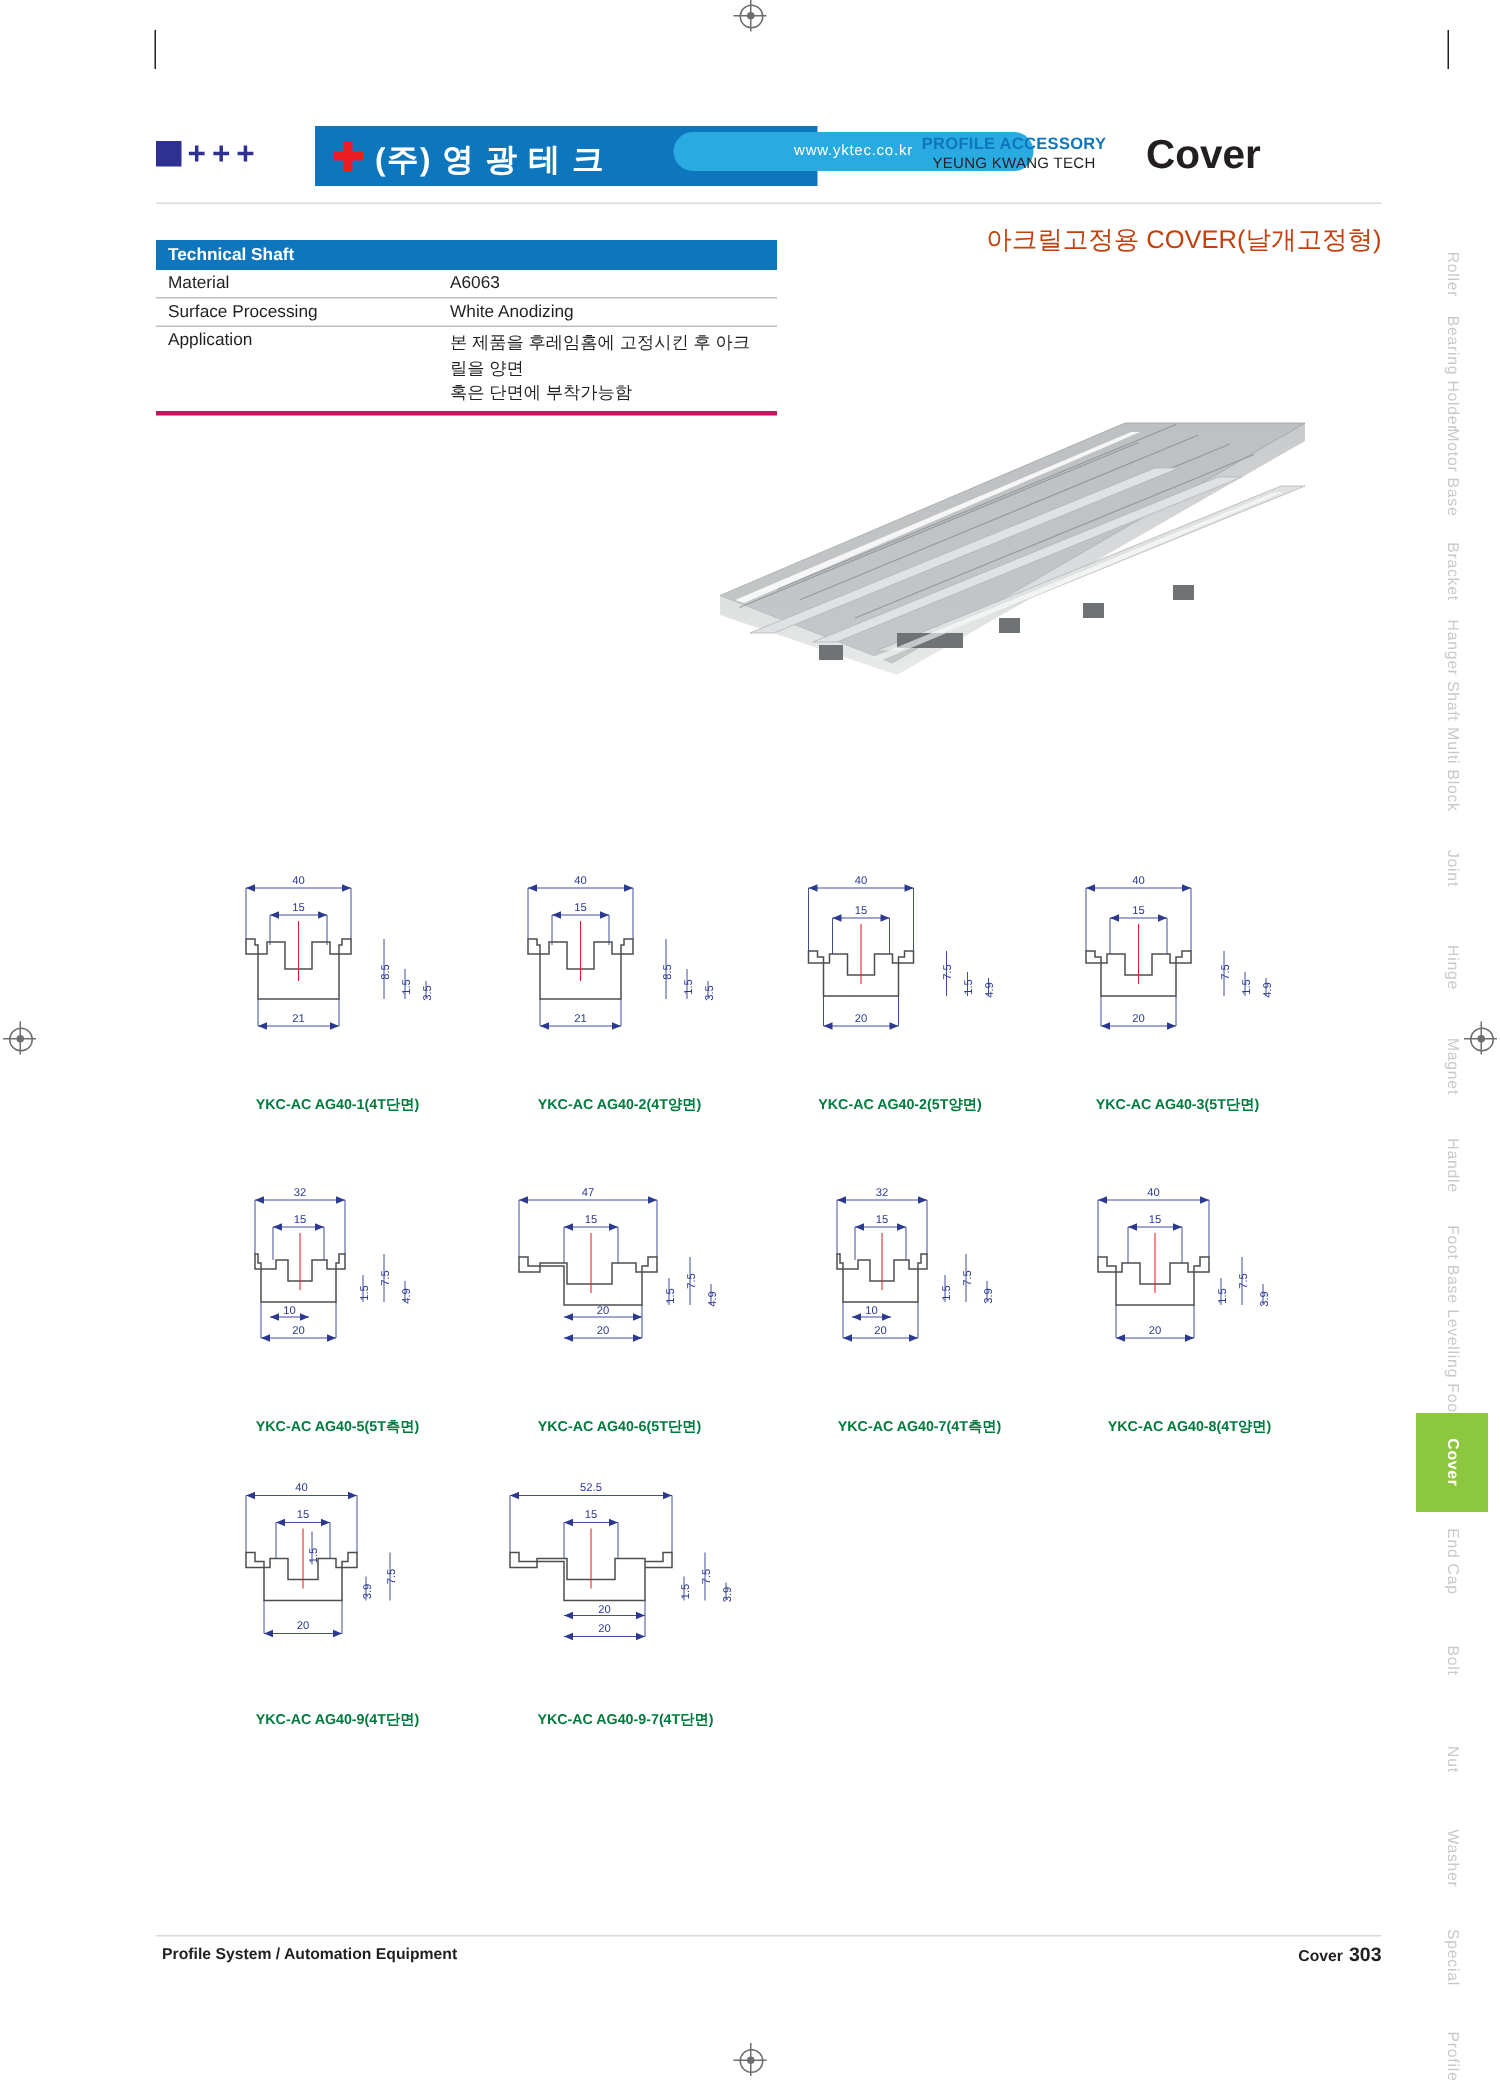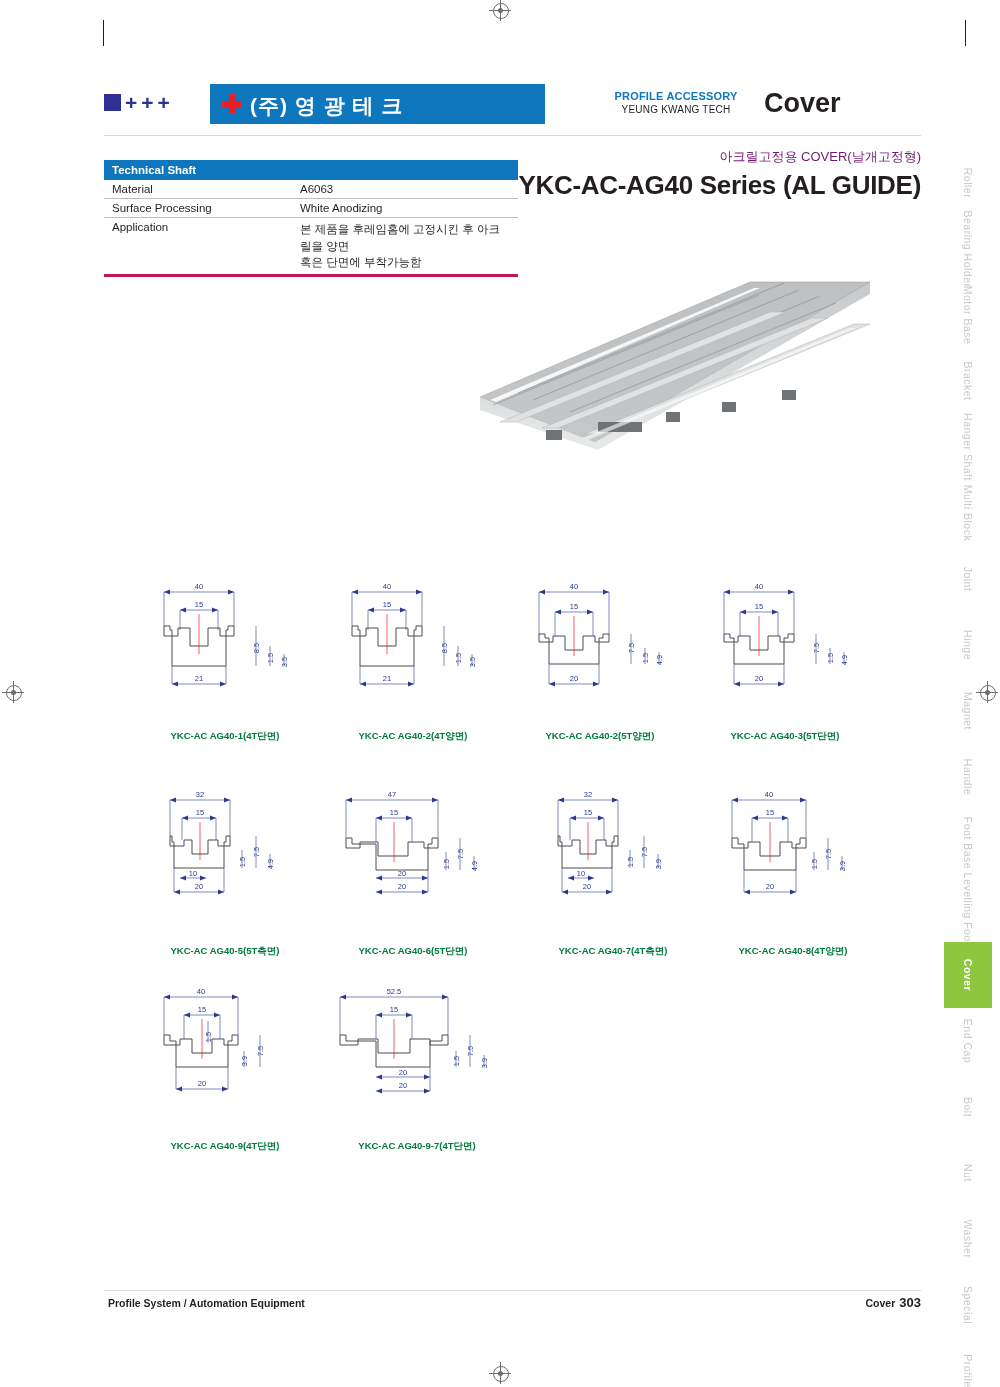--- a/index.html
+++ b/index.html
@@ -48,21 +48,21 @@
   .tech{position:absolute;left:104px;top:160px;width:414px;}
   .tech .th{background:#0e76bc;color:#fff;font-size:11.5px;font-weight:bold;padding:4px 8px;}
   .tech table{width:100%;border-collapse:collapse;font-size:11.5px;}
   .tech td{padding:3px 8px;vertical-align:top;border-bottom:1px solid #bcbec0;}
   .tech td.k{width:172px;color:#231f20;}
   .tech tr:last-child td{border-bottom:3px solid #be185d;}
   .tech td.v{color:#231f20;}
 
   
   .title-block{position:absolute;right:79px;top:148px;text-align:right;}
-  .title-sub{font-size:13px;color:#701a75;}
+  .title-sub{font-size:17px;color:#c2410c;}
   .title-main{font-size:26px;font-weight:bold;color:#231f20;margin-top:4px;letter-spacing:-.3px;}
 
   
   .photo{position:absolute;left:350px;top:272px;width:530px;height:180px;}
 
   
   .tabs{position:absolute;right:8px;top:150px;width:48px;}
   .tab{height:66px;position:relative;}
   .tab span{
     position:absolute;left:50%;top:50%;
@@ -111,20 +111,23 @@
   <div class="logo-bar">
     <div class="sq-group">
       <div class="sq"></div>
         <div class="plus">+</div>
         <div class="plus">+</div>
         <div class="plus">+</div>
     </div>
     <div class="kr-box">
       <div class="kr-cross"></div>
       <div class="kr-text">(주) 영 광 테 크</div>
+    </div>
+    <div class="url-pill">
+      <span>www.yktec.co.kr</span>
     </div>
   </div>
 
   <div class="prof-acc">
     <div class="l1">PROFILE ACCESSORY</div>
     <div class="l2">YEUNG KWANG TECH</div>
   </div>
   <div class="page-cat">Cover</div>
 
   <div class="hr-top"></div>
@@ -145,21 +148,20 @@
           <td class="k">Application</td>
           <td class="v" style="white-space:pre-line;line-height:1.45">본 제품을 후레임홈에 고정시킨 후 아크릴을 양면
 혹은 단면에 부착가능함</td>
         </tr>
       </tbody>
     </table>
   </div>
 
   <div class="title-block">
     <div class="title-sub">아크릴고정용 COVER(날개고정형)</div>
-    <div class="title-main">YKC-AC-AG40 Series (AL GUIDE)</div>
   </div>
 
   <div class="photo">
     <svg width="530" height="180" viewBox="0 0 530 180">
       <defs>
         <linearGradient id="gTop" x1="0" y1="0" x2="0" y2="1">
           <stop offset="0" stop-color="#f2f2f2"></stop>
             <stop offset="1" stop-color="#c9cbcc"></stop>
         </linearGradient>
         <linearGradient id="gFace" x1="0" y1="0" x2="0" y2="1">

